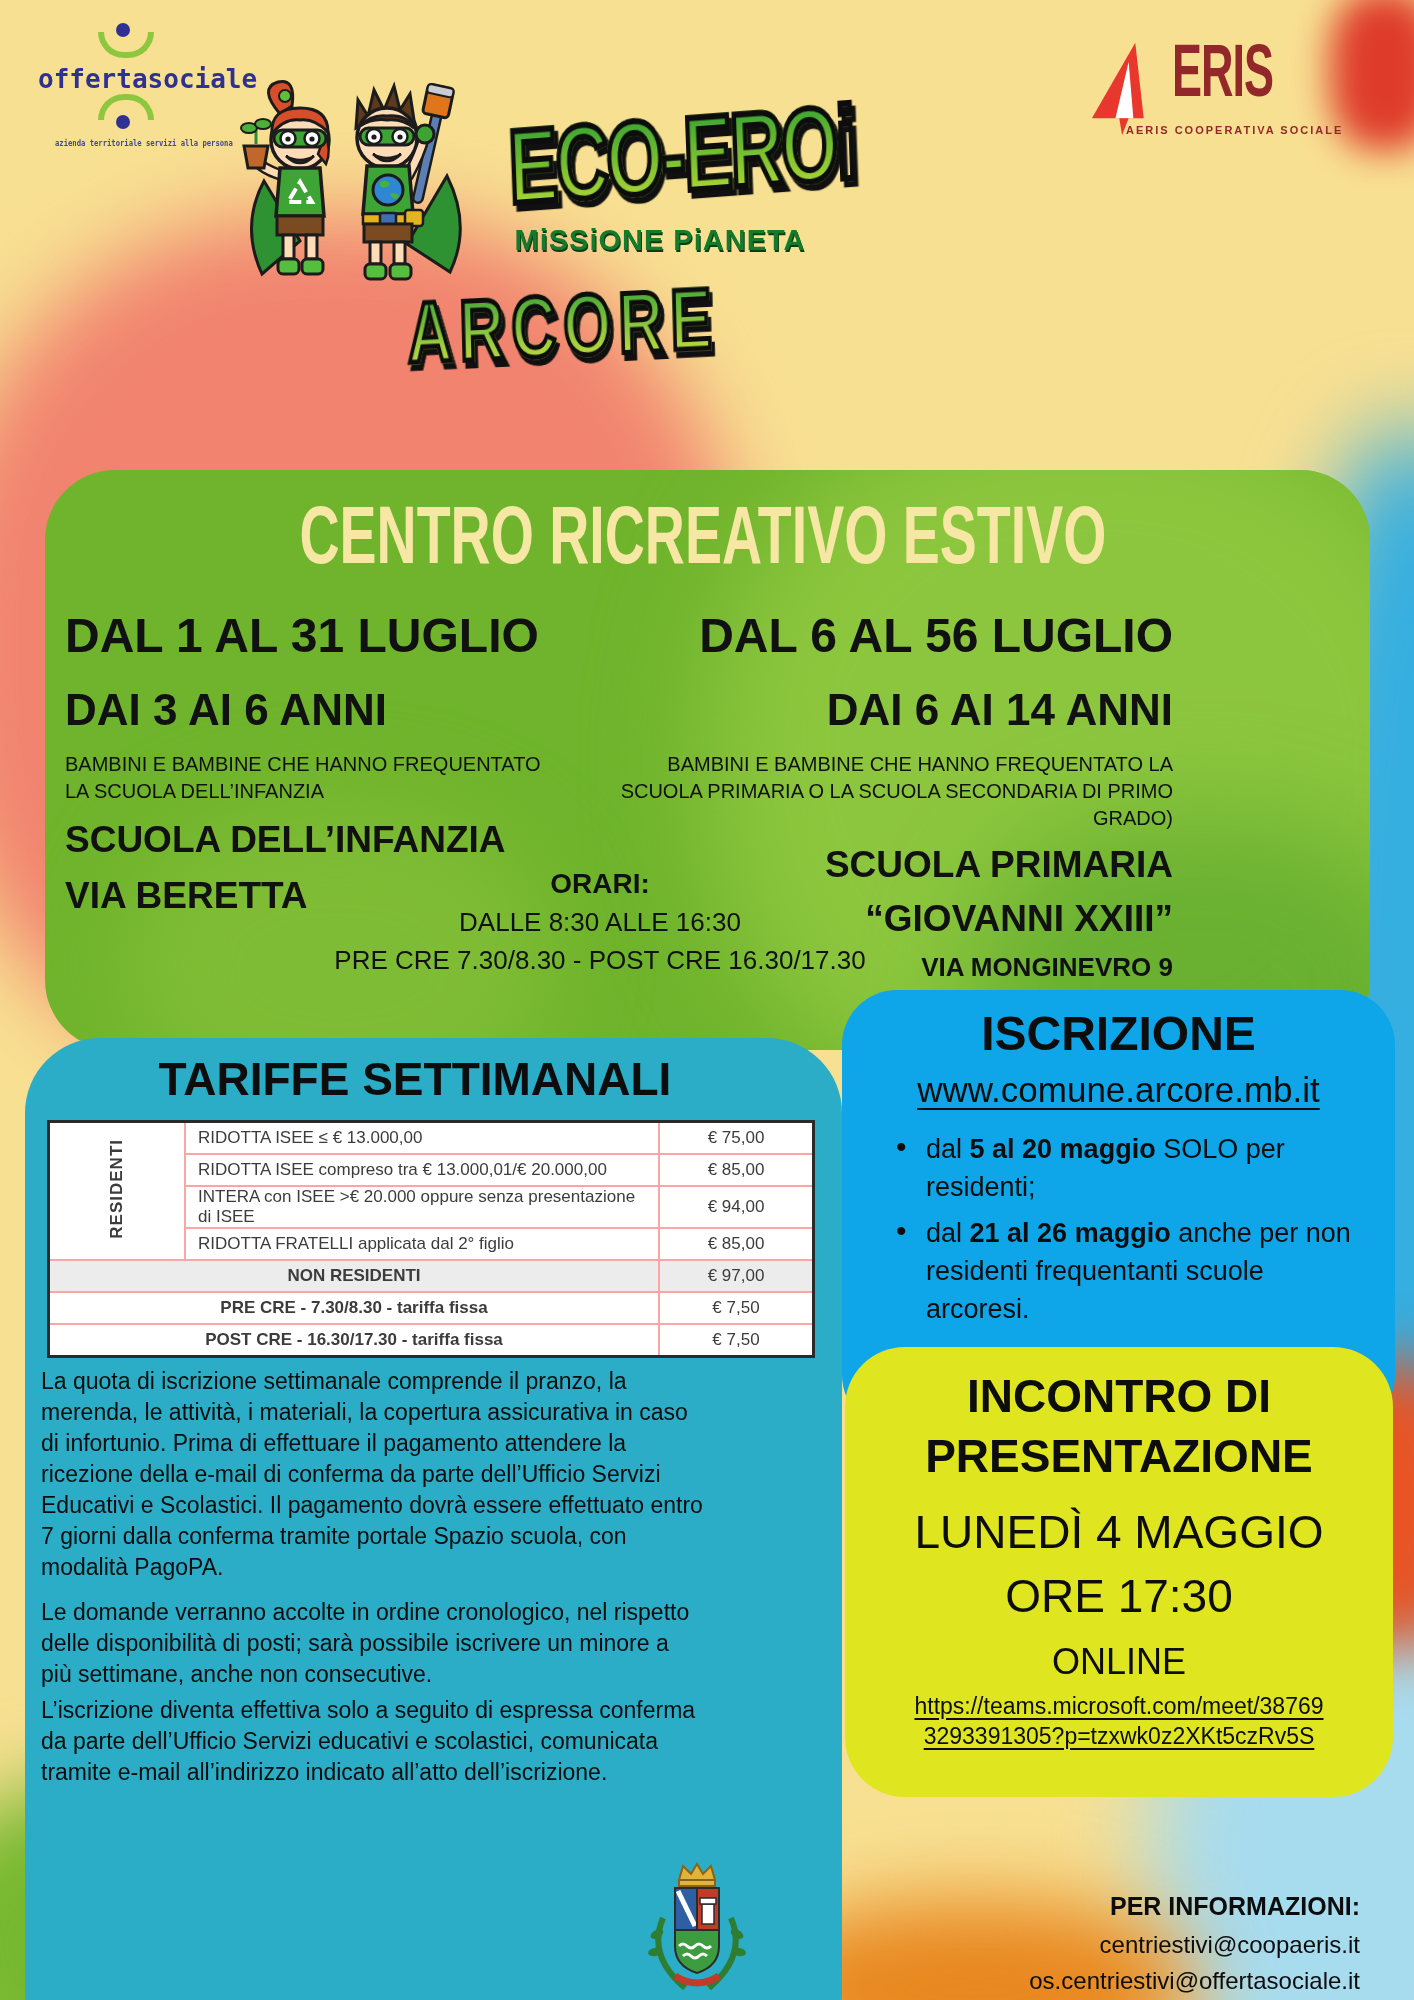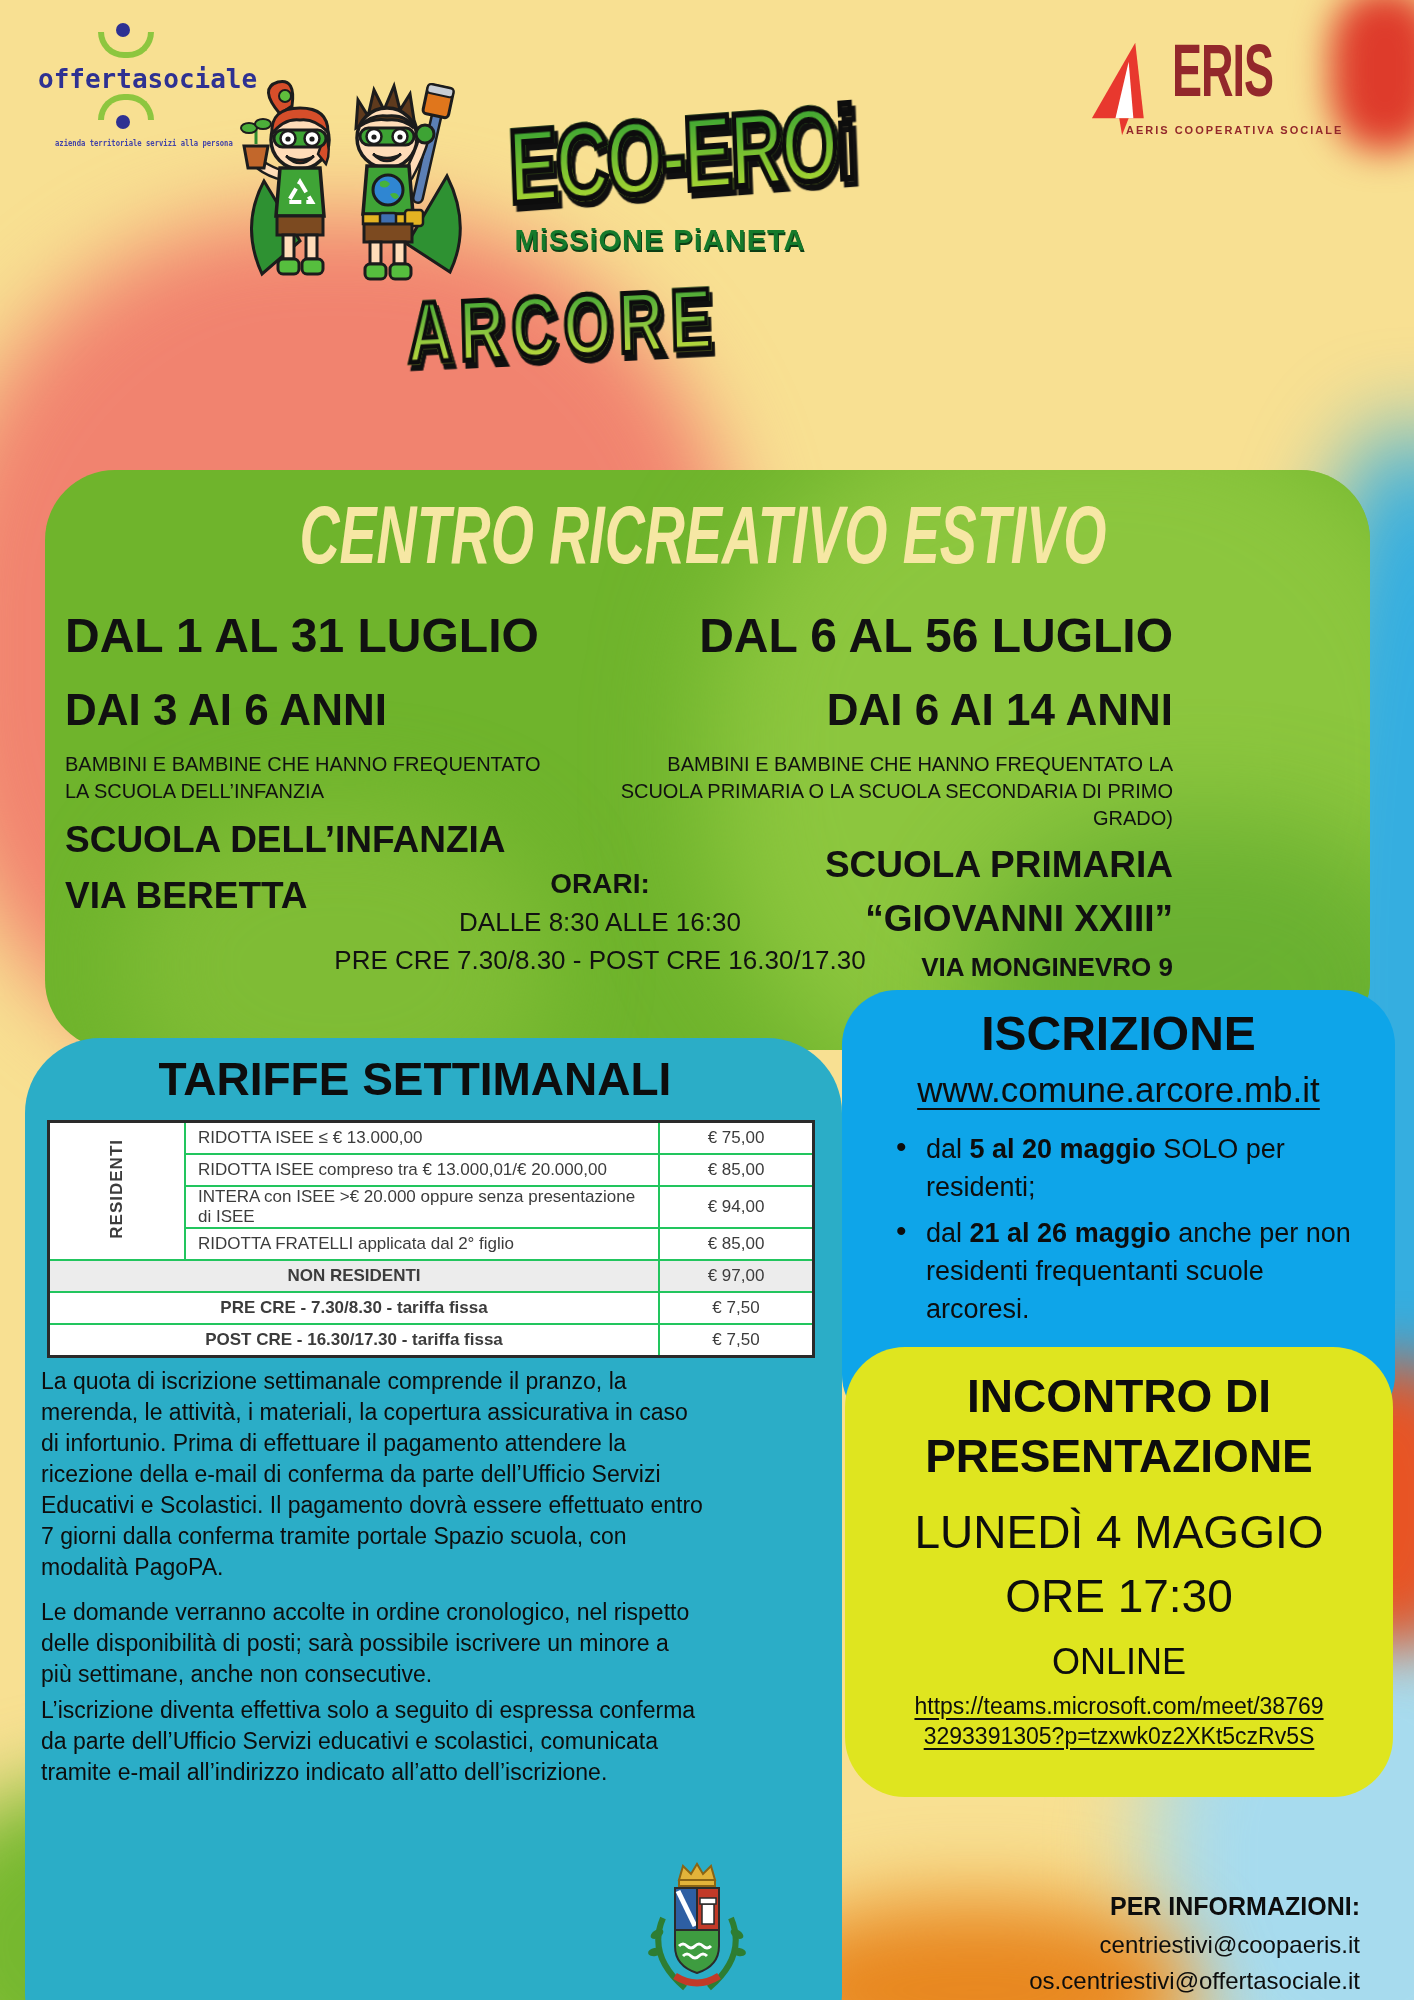--- a/index.html
+++ b/index.html
@@ -54,42 +54,42 @@
     transform:scale(.72,1.0) rotate(-2deg);transform-origin:center top;
     filter:drop-shadow(4px 6px 0 #101010);}
 
   
   .green-box{position:absolute;left:45px;top:470px;width:1325px;height:580px;background:#6FB42C;border-radius:70px;
              overflow:hidden;z-index:2;}
   .gblob{position:absolute;border-radius:45%;}
   .gb1{left:50%;top:-12%;width:58%;height:125%;background:#8CC63E;filter:blur(55px);}
   .gb2{left:6%;top:58%;width:32%;height:55%;background:#7FBC35;filter:blur(45px);}
   .gb3{left:70%;top:60%;width:35%;height:60%;background:#5CA82C;filter:blur(55px);opacity:.7;}
-  .centro-title{position:absolute;left:120px;top:18px;width:880px;text-align:center;white-space:nowrap;font-style:italic;}
+  .centro-title{position:absolute;left:120px;top:18px;width:880px;text-align:center;white-space:nowrap;}
   .centro-title span{display:inline-block;font-size:74px;font-weight:700;color:#F6E7A4;letter-spacing:0px;
                      transform:scale(.75,1.1);transform-origin:center top;}
   .col-left{position:absolute;left:20px;top:138px;width:500px;}
   .col-right{position:absolute;left:575px;top:138px;width:553px;text-align:right;}
   .t-dates{font-size:48px;font-weight:800;letter-spacing:0;}
   .t-ages{font-size:44px;font-weight:800;margin-top:22px;}
   .t-note{font-size:20px;line-height:27px;margin-top:16px;font-weight:400;}
   .t-school{font-size:37px;font-weight:800;margin-top:14px;}
   .t-school2{font-size:37px;font-weight:800;margin-top:12px;}
   .t-addr{font-size:37px;font-weight:800;margin-top:14px;}
   .t-addr-sm{font-size:26px;font-weight:800;margin-top:12px;}
   .orari{position:absolute;left:235px;top:398px;width:640px;text-align:center;}
   .orari-label{font-size:28px;font-weight:800;}
   .orari-line{font-size:26px;font-weight:400;margin-top:7px;}
 
   
   .blue-box{position:absolute;left:25px;top:1038px;width:817px;height:1030px;background:#2BADC7;border-radius:75px;z-index:3;}
   .tar-title{position:absolute;left:10px;top:14px;width:760px;text-align:center;font-size:46px;font-weight:800;color:#0d0d0d;}
   .tariffe-table{position:absolute;left:22px;top:82px;border-collapse:collapse;background:#fff;
                  font-size:17px;color:#3C3C3C;border:3px solid #2A2A2A;}
-  .tariffe-table td{border:2px solid #22c55e;height:30px;padding:0 12px;}
+  .tariffe-table td{border:2px solid #fca5a5;height:30px;padding:0 12px;}
   .td-cat{width:110px;text-align:center;}
   .vert{display:inline-block;writing-mode:vertical-rl;transform:rotate(180deg);font-weight:bold;
         letter-spacing:1px;font-size:17px;color:#3C3C3C;}
   .td-desc{width:448px;}
   .td-price{width:128px;text-align:center;}
   .row-shaded td{background:#ECECEC;}
   .td-center{text-align:center;font-weight:bold;}
   .td-bold{font-weight:bold;text-align:center;}
   .blue-paras{position:absolute;left:16px;top:328px;width:664px;}
   .blue-paras p{margin:0;font-size:23px;line-height:31px;color:#0d0d0d;}

